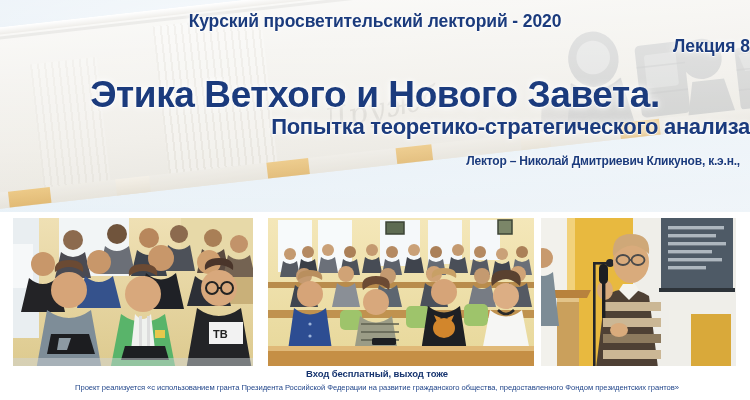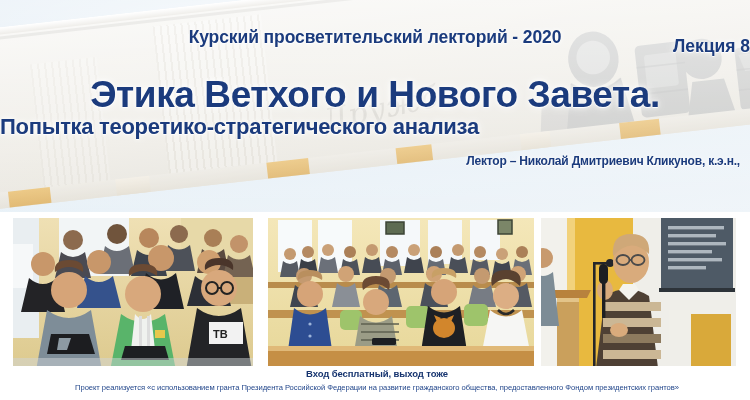--- a/index.html
+++ b/index.html
@@ -146,32 +146,32 @@
   }
   .line {
     position: absolute;
     white-space: nowrap;
     color: #1b3b7d;
     font-weight: bold;
     text-shadow: 0 0 5px rgba(255,255,255,.95), 0 0 11px rgba(255,255,255,.85), 0 1px 0 rgba(255,255,255,.9);
   }
   .l-series {
     top: 11px; width: 100%; text-align: center;
-    font-size: 17.5px; letter-spacing: -0.1px; margin-top: 16px;
+    font-size: 17.5px; letter-spacing: -0.1px;
   }
   .l-number {
     top: 36px; width: 100%; text-align: right;
     font-size: 17.5px;
   }
   .l-title {
     top: 74px; width: 100%; text-align: center;
     font-size: 37px; letter-spacing: -0.4px;
   }
   .l-subtitle {
-    top: 114px; width: 100%; text-align: left;
+    top: 114px; width: 100%; text-align: right;
     font-size: 22px; letter-spacing: -0.3px;
   }
   .l-lecturer {
     top: 154px; right: 10px; text-align: right;
     font-size: 12px; letter-spacing: -0.2px;
   }
   .l-affiliation {
     top: 180px; right: 10px; text-align: right;
     font-size: 18.5px; letter-spacing: -0.2px;
   }

